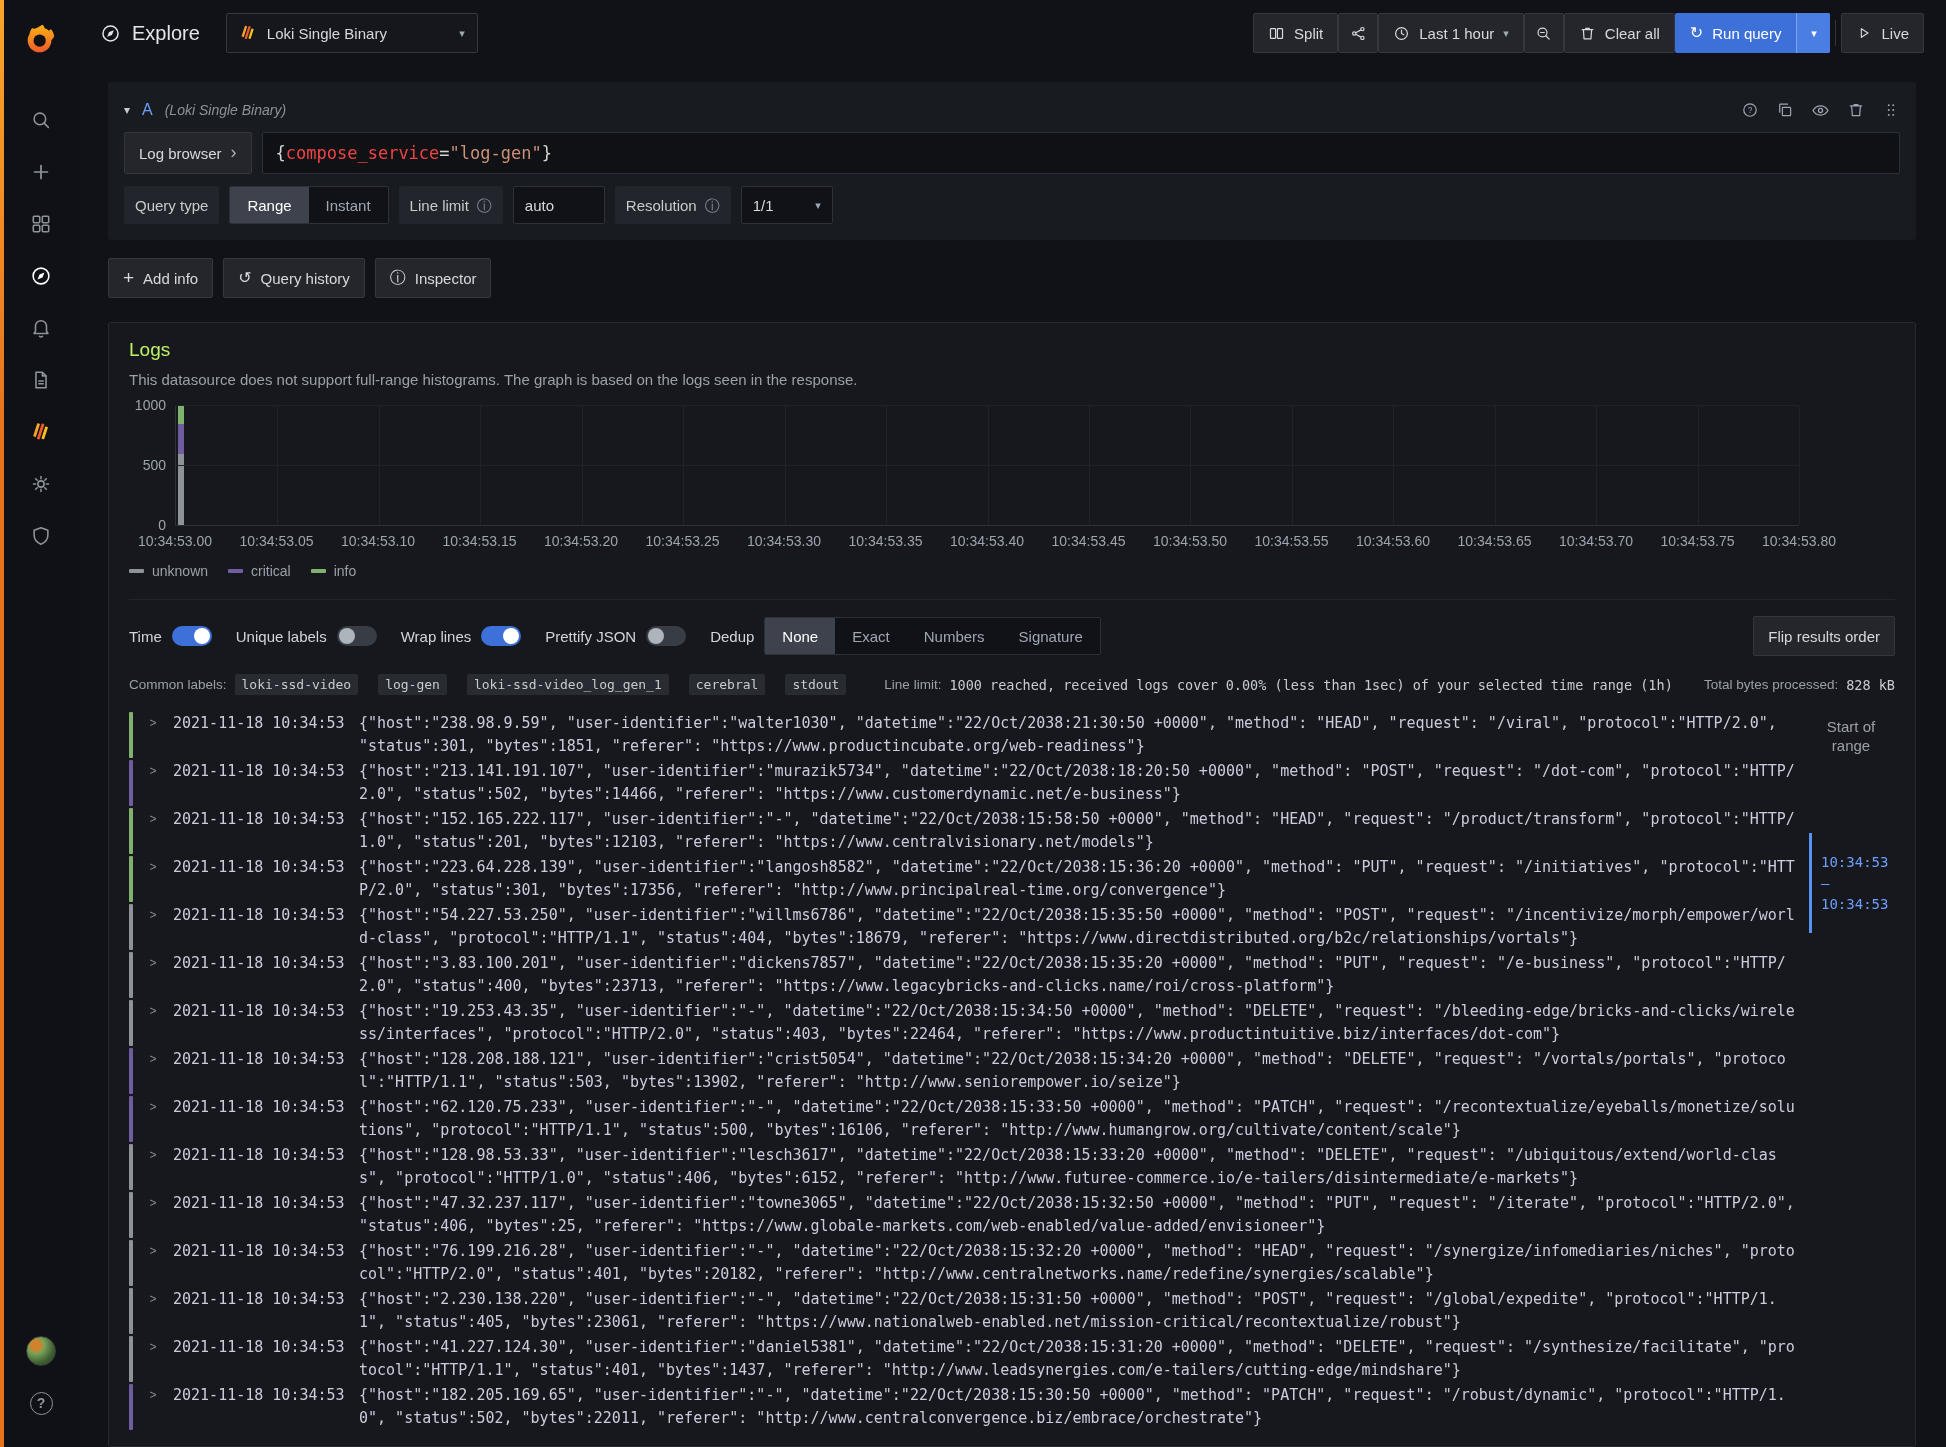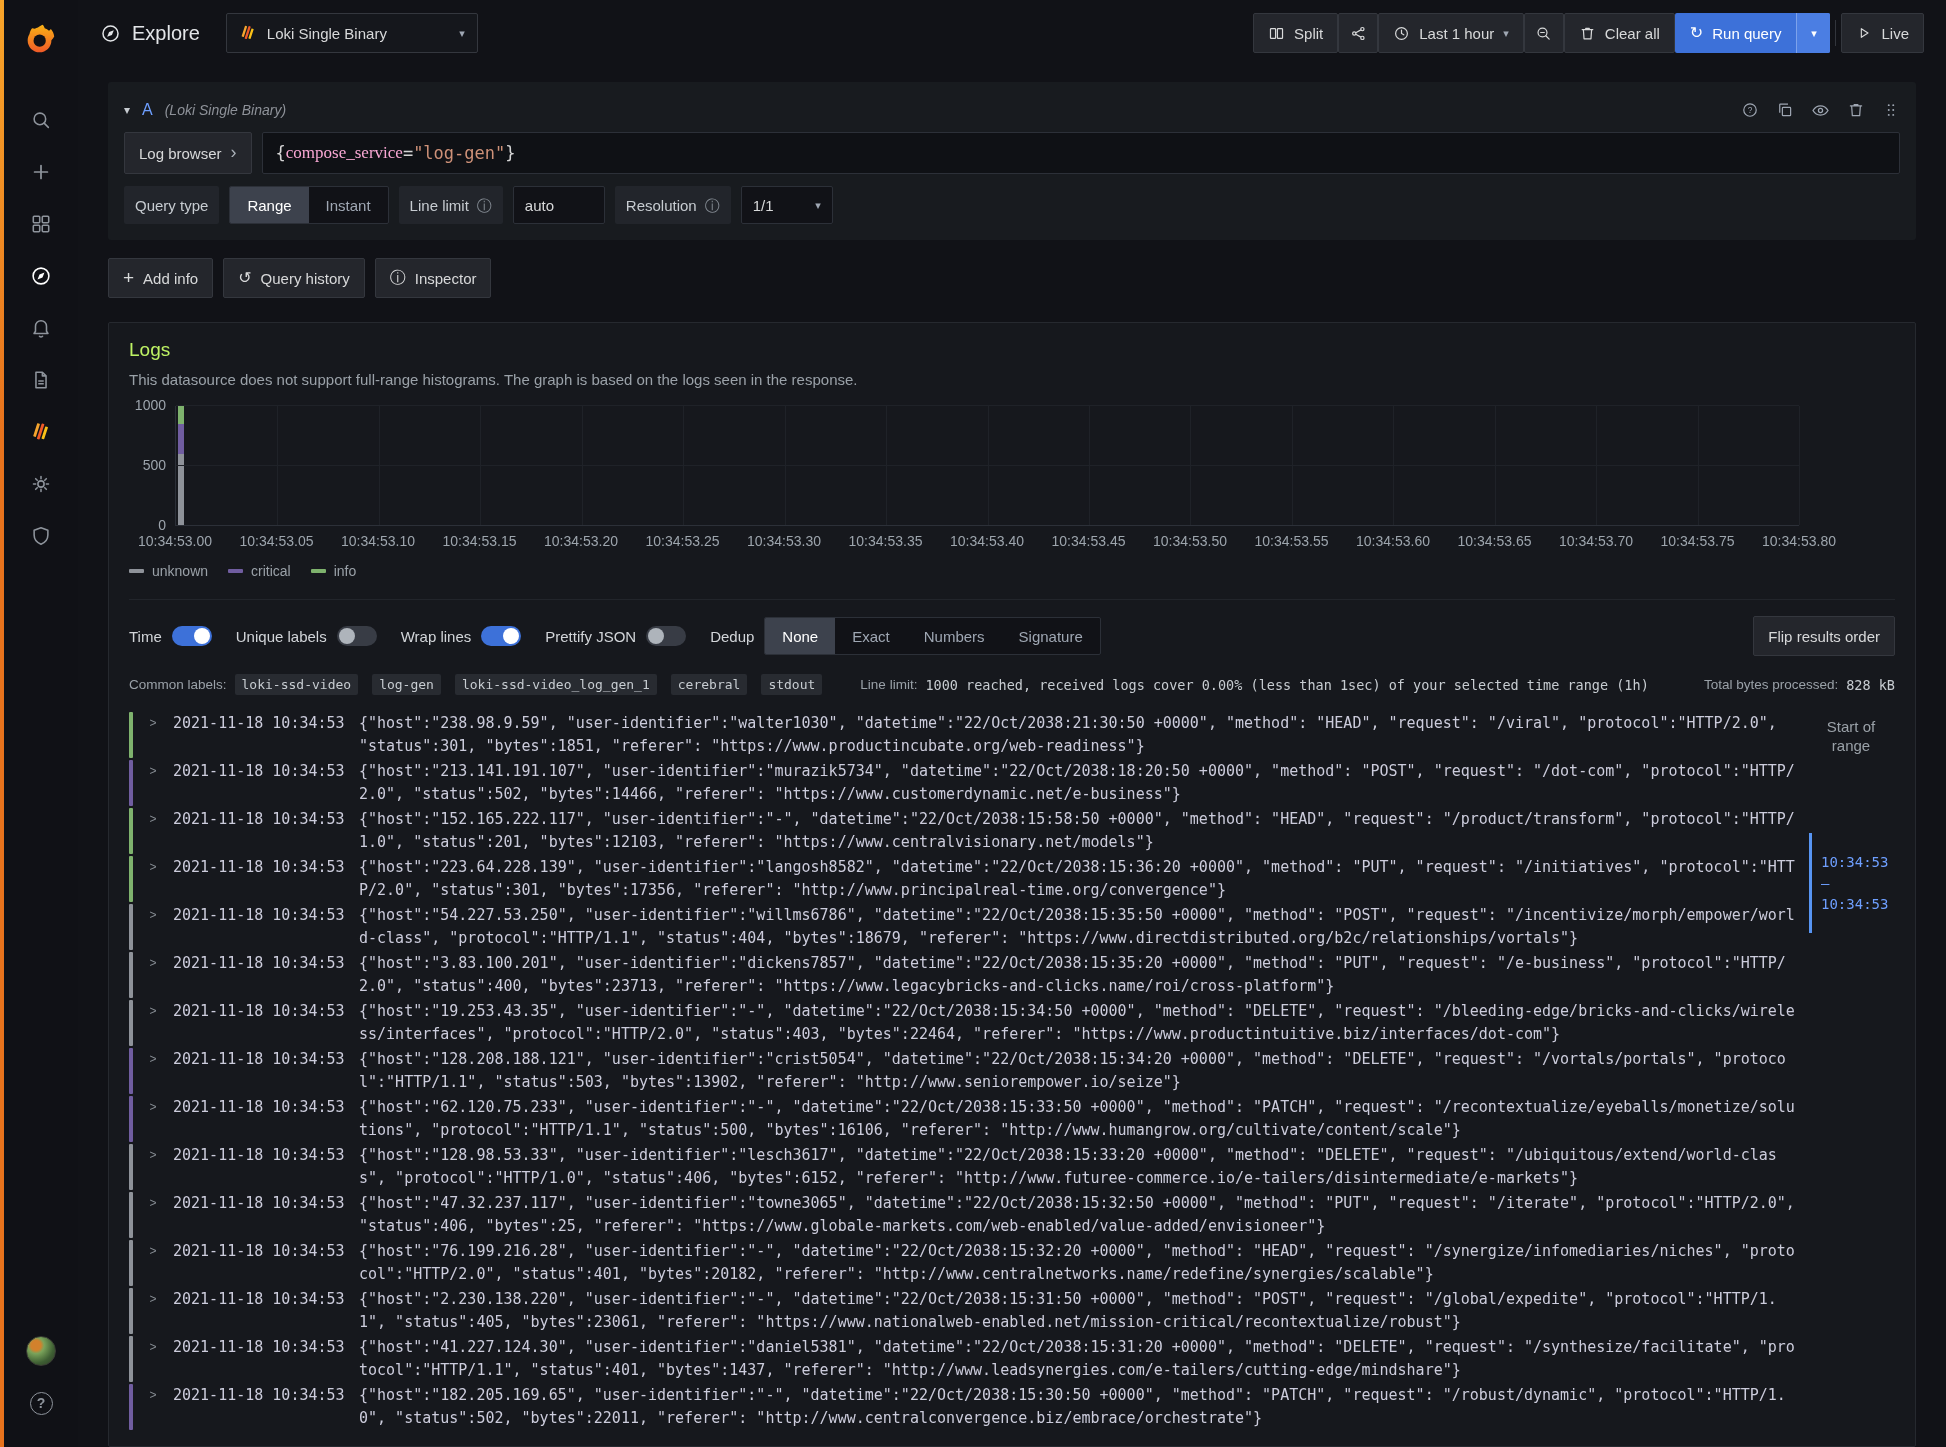--- a/index.html
+++ b/index.html
@@ -52,21 +52,21 @@
   .qp-head { height:40px; display:flex; align-items:center; gap:12px; }
   .qp-head .chev-down { font-size:12px; color:#c7ccd1; cursor:pointer; }
   .ref-id { color:#6e9fff; font-size:16px; font-weight:500; }
   .ds-hint { color:#8e9299; font-size:14px; font-style:italic; }
   .qp-head-icons { margin-left:auto; display:flex; align-items:center; gap:17px; color:#9fa7b3; }
   .ghost { background:none; border:none; color:#9fa7b3; padding:0; display:inline-flex; cursor:pointer; }
   .qp-row { display:flex; gap:10px; margin-top:2px; }
   .log-browser { height:42px; }
   .caret-r { font-size:18px; color:#aab1b9; line-height:1; margin-top:-2px; }
   .query-input { flex:1; height:42px; background:#0f1115; border:1px solid #2c3038; border-radius:2px; display:flex; align-items:center; padding:0 13px; font-size:17px; cursor:text; }
-  .syn-punct { color:#d4d4d4; } .syn-label { color:#f9a8d4;font-family:Liberation Serif, serif; } .syn-str { color:#ce9178; }
+  .syn-punct { color:#d4d4d4; } .syn-label { color:#ef4444; } .syn-str { color:#ce9178; }
   .qp-opts { display:flex; align-items:center; gap:10px; margin-top:12px; }
   .chip-label { height:38px; display:inline-flex; align-items:center; gap:8px; padding:0 11px; background:#22252b; border-radius:2px; color:#c7ccd1; font-size:15px; }
   .seg { display:flex; height:38px; border:1px solid #2c3038; border-radius:2px; overflow:hidden; background:#111217; }
   .seg .opt { padding:0 17px; display:flex; align-items:center; color:#9fa7b3; font-size:15px; cursor:pointer; }
   .seg .opt.sel { background:#3d424d; color:#ffffff; }
   .mini-input { height:38px; width:92px; background:#111217; border:1px solid #2c3038; border-radius:2px; display:flex; align-items:center; padding:0 11px; color:#d8d9da; font-size:15px; }
   .mini-select { justify-content:space-between; cursor:pointer; }
 
   .query-actions { display:flex; gap:10px; margin-top:18px; flex:none; }
 
@@ -91,21 +91,21 @@
 
   .controls { display:flex; align-items:center; gap:12px; margin-top:20px; padding-top:16px; border-top:1px solid #22252b; color:#d2d5d9; flex:none; }
   .ctl { display:flex; align-items:center; gap:10px; margin-right:12px; }
   .toggle { width:40px; height:20px; border-radius:11px; background:#383c45; position:relative; cursor:pointer; flex:none; }
   .toggle::after { content:""; position:absolute; width:16px; height:16px; border-radius:50%; background:#aeb4bb; top:2px; left:2px; }
   .toggle.on { background:var(--blue); }
   .toggle.on::after { left:22px; background:#fff; }
   .flip-btn { margin-left:auto; }
 
   .meta { display:flex; align-items:center; gap:8px; margin-top:18px; font-size:13.5px; color:#9aa1a8; white-space:nowrap; flex:none; }
-  .badges { display:inline-flex; gap:14px; }
+  .badges { display:inline-flex; gap:20px; }
   .badge { background:#282b31; border-radius:2px; padding:3px 7px; font-size:13px; color:#c7ccd1; }
   .meta-gap { width:22px; flex:none; }
   .meta-val { color:#c7ccd1; font-size:13.5px; }
   .meta-right { margin-left:auto; display:inline-flex; gap:8px; align-items:center; }
 
   .loglist { display:flex; margin-top:16px; flex:1; min-height:0; overflow:hidden; }
   .rows { flex:1; min-width:0; overflow:hidden; }
   .log-row { display:grid; grid-template-columns:4px 20px 176px 1fr; column-gap:10px; padding:1px 0; align-items:stretch; cursor:pointer; }
   .lvl { border-radius:1px; }
   .chev { color:#868c93; font-size:12px; line-height:23px; text-align:center; }

